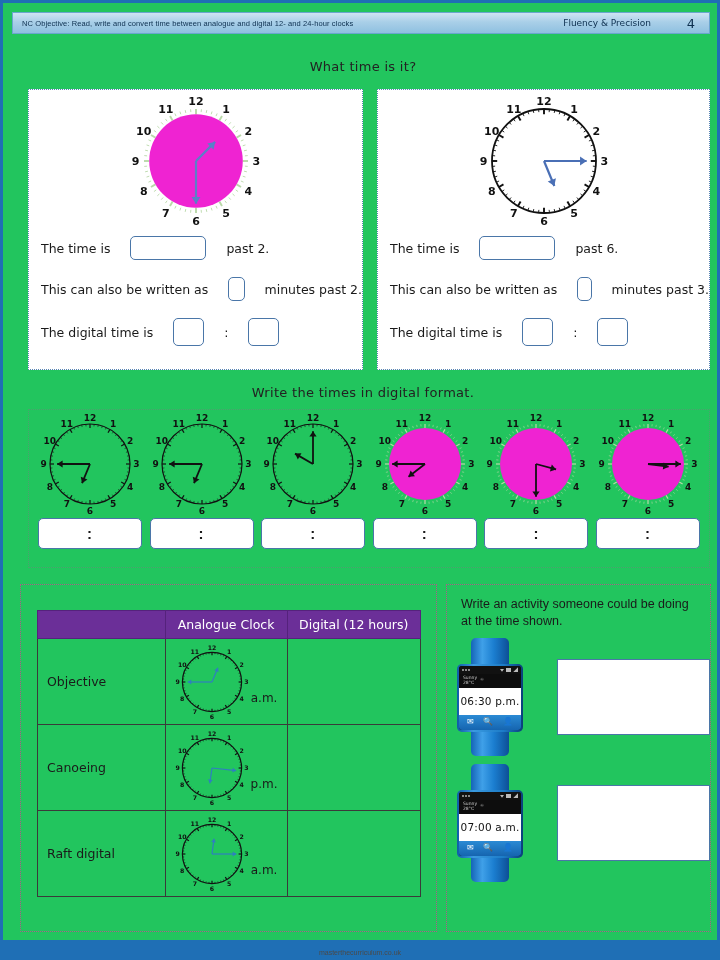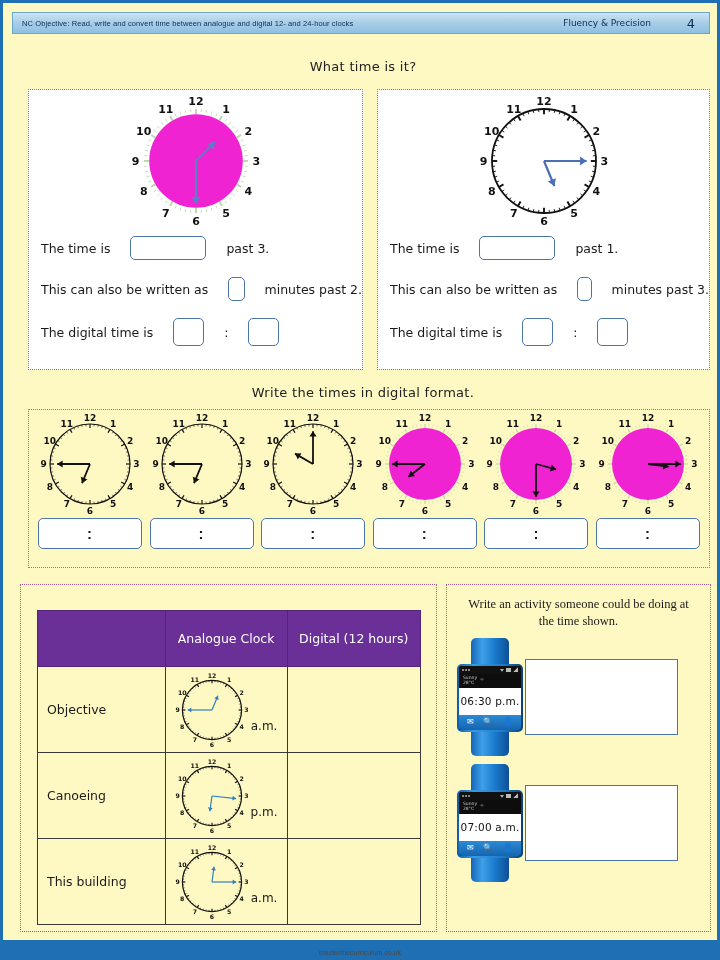--- a/index.html
+++ b/index.html
@@ -6,21 +6,21 @@
   body {
     width: 720px; height: 960px;
     font-family: "Liberation Sans", sans-serif;
     background: #ffffff;
     overflow: hidden;
   }
   .page {
     position: relative;
     width: 720px; height: 960px;
     border: 3px solid #1f6fb5;
-    background: #fef9c3;
+    background: #22c55e;
   }
 
   
   .header-bar {
     position: absolute; left: 9px; top: 9px;
     width: 698px; height: 22px;
     background: linear-gradient(to bottom, #cfe4f3 0%, #a9cfe8 45%, #8fc0e0 100%);
     border: 1px solid #6aa6ce;
     display: flex; align-items: center;
   }
@@ -80,41 +80,41 @@
     position: absolute; left: 17px; top: 581px; width: 417px; height: 348px;
     border: 1px dotted #b05a8a;
   }
   table.act {
     position: absolute; left: 16px; top: 25px;
     border-collapse: collapse; width: 384px;
     font-family: "DejaVu Sans", sans-serif;
   }
   table.act th {
     background: #6b2f98; color: #fff; font-size: 12.5px; font-weight: normal;
-    padding: 20px 4px; border: 1px solid #55227c; text-align: center;
+    padding: 6px 4px; border: 1px solid #55227c; text-align: center;
   }
   table.act th.blank { background: #6b2f98; }
   table.act td { border: 1px solid #3a3a3a; vertical-align: middle; }
   td.actname { width: 128px; padding-left: 9px; font-size: 12.5px; color: #1a1a1a; height: 86px; }
   td.clockcell { width: 122px; padding: 3px 0; }
   td.digcell { width: 134px; }
   .clock-ampm { display: flex; align-items: flex-end; justify-content: center; }
   .ampm { font-size: 12px; color: #1a1a1a; padding-bottom: 14px; padding-left: 2px; }
 
   
   #sec3-right {
     position: absolute; left: 443px; top: 581px; width: 265px; height: 348px;
     border: 1px dotted #b05a8a;
   }
   #watch-prompt {
-    padding: 11px 14px 0 14px; text-align: center;
+    padding: 11px 14px 0 14px; 
     font-size: 12.5px; line-height: 1.35; color: #1a1a1a;
-    font-family: Liberation Serif, serif;
-  }
-  .watchrow { display: flex; align-items: center; gap: 2px; padding-left: 10px; margin-top: 8px; }
+    font-family: Liberation Sans, sans-serif;
+  }
+  .watchrow { display: flex; align-items: center; gap: 2px; padding-left: 10px; margin-top: 8px; justify-content: space-between; }
   .watchans {
     width: 153px; height: 76px; border: 1.2px solid #4a76a8; background: #fff;
   }
 
   
   .watch { position: relative; width: 66px; height: 118px; }
   .strap {
     position: absolute; left: 14px; width: 38px;
     background: linear-gradient(to right, #1565b8 0%, #3fa0e8 30%, #1b7ed0 60%, #0d4f96 100%);
   }
@@ -260,21 +260,21 @@
           <line x1="65" y1="65" x2="84.12016736328425" y2="45.87983263671576" stroke="#5b7fc7" stroke-width="2.2" stroke-linecap="butt"></line>
           <polygon points="84.12016736328425,45.87983263671576 82.56453244467383,53.65800722976778 76.34199277023222,47.43546755532616" fill="#5b7fc7"></polygon>
           <line x1="65" y1="65" x2="65" y2="107.64" stroke="#5b7fc7" stroke-width="2.2" stroke-linecap="butt"></line>
           <polygon points="65,107.64 60.6,101.03999999999999 69.4,101.03999999999999" fill="#5b7fc7"></polygon>
         </svg>
     </div>
     <div class="lines">
       <div class="sent">
         <span>The time is</span>
         <span class="ansbox" style="width:76px;height:24px;"></span>
-        <span>past 3.</span>
+        <span>past 2.</span>
       </div>
       <div class="sent">
         <span>This can also be written as</span>
         <span class="ansbox" style="width:31px;height:24px;"></span>
         <span>minutes past 2.</span>
       </div>
       <div class="sent">
         <span>The digital time is</span>
         <span class="ansbox" style="width:31px;height:28px;"></span>
         <span>:</span>
@@ -362,21 +362,21 @@
           <line x1="65" y1="65" x2="75.34776001115203" y2="89.98170255910519" stroke="#4a6fb5" stroke-width="2.2" stroke-linecap="butt"></line>
           <polygon points="75.34776001115203,89.98170255910519 68.75697941449278,85.56790474693709 76.8871193005921,82.2002905421243" fill="#4a6fb5"></polygon>
           <line x1="65" y1="65" x2="107.64" y2="65" stroke="#4a6fb5" stroke-width="2.2" stroke-linecap="butt"></line>
           <polygon points="107.64,65 101.03999999999999,69.4 101.03999999999999,60.6" fill="#4a6fb5"></polygon>
         </svg>
     </div>
     <div class="lines">
       <div class="sent">
         <span>The time is</span>
         <span class="ansbox" style="width:76px;height:24px;"></span>
-        <span>past 1.</span>
+        <span>past 6.</span>
       </div>
       <div class="sent">
         <span>This can also be written as</span>
         <span class="ansbox" style="width:31px;height:24px;"></span>
         <span>minutes past 3.</span>
       </div>
       <div class="sent">
         <span>The digital time is</span>
         <span class="ansbox" style="width:31px;height:28px;"></span>
         <span>:</span>
@@ -1075,21 +1075,21 @@
                   <polygon points="34.857847630022675,52.24220611407025 32.98222742849914,48.343225624296444 37.73551415845868,49.01125650890476" fill="#2f7fc0"></polygon>
                   <line x1="37" y1="37" x2="61.13903544437873" y2="39.53711486043248" stroke="#2f7fc0" stroke-width="1.2" stroke-linecap="butt"></line>
                   <polygon points="61.13903544437873,39.53711486043248 57.307888309210576,41.54766494155279 57.80962493289531,36.77395984378507" fill="#2f7fc0"></polygon>
                 </svg>
                 <span class="ampm">p.m.</span>
               </div>
             </td>
             <td class="digcell"></td>
           </tr>
           <tr>
-            <td class="actname">This building</td>
+            <td class="actname">Raft digital</td>
             <td class="clockcell">
               <div class="clock-ampm">
                 <svg viewBox="0 0 74 74" width="74" height="74">
                   <line x1="37" y1="10.36" x2="37" y2="7.399999999999999" stroke="#111" stroke-width="1.2"></line>
                   <line x1="39.923870174522804" y1="9.181233542758658" x2="40.094042512722545" y2="7.56215189709911" stroke="#111" stroke-width="0.6"></line>
                   <line x1="42.81570581555437" y1="9.639255312273988" x2="43.15418604820568" y2="8.046831018279352" stroke="#111" stroke-width="0.6"></line>
                   <line x1="45.64382336665603" y1="10.397047126191964" x2="46.14690303349845" y2="8.848727117663454" stroke="#111" stroke-width="0.6"></line>
                   <line x1="48.377237380116284" y1="11.446306458821166" x2="49.03940463504369" y2="9.959054453779014" stroke="#111" stroke-width="0.6"></line>
                   <line x1="50.32000000000001" y1="13.929083243182554" x2="51.800000000000004" y2="11.365648047980617" stroke="#111" stroke-width="1.2"></line>
                   <line x1="53.44152907712506" y1="14.37017663334397" x2="54.398443467857206" y2="13.053096966501553" stroke="#111" stroke-width="0.6"></line>

